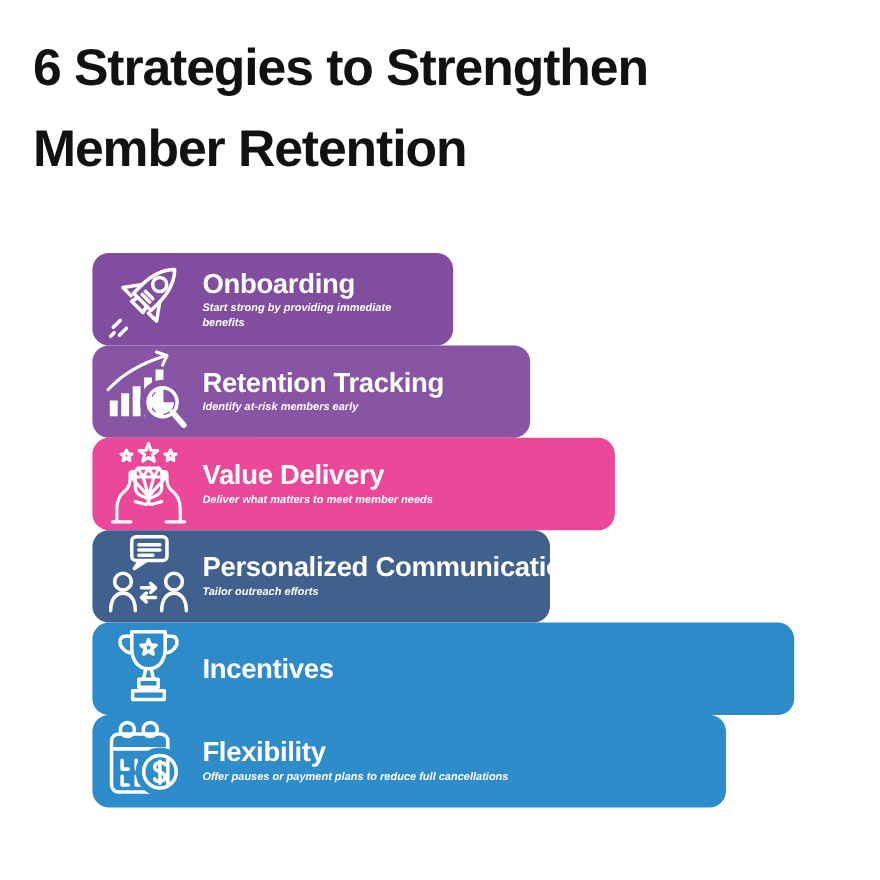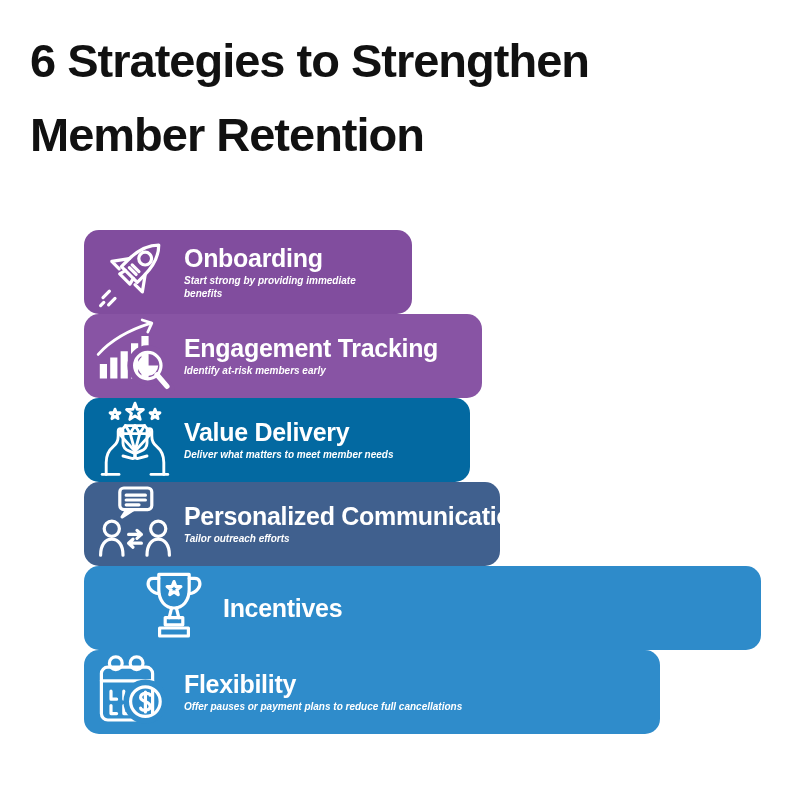--- a/index.html
+++ b/index.html
@@ -102,26 +102,26 @@
             <path d="M59 5 L71 9 L66 20" fill="none" stroke="#fff" stroke-width="3.5"></path>
             <circle cx="66" cy="62" r="21" fill="none" stroke="var(--rc)" stroke-width="9"></circle>
             <path d="M77 73 L93 91" fill="none" stroke="var(--rc)" stroke-width="13"></path>
             <circle cx="66" cy="62" r="16.5" fill="none" stroke="#fff" stroke-width="4"></circle>
             <path d="M66 49 A13 13 0 1 0 79 62 L66 62 Z" fill="#fff" stroke="none"></path>
             <path d="M77.5 73.5 L90 88" fill="none" stroke="#fff" stroke-width="6.5"></path>
           </g>
         </svg>
       </div>
       <div class="texts">
-        <div class="row-title">Engagement Tracking</div>
+        <div class="row-title">Retention Tracking</div>
         <div class="row-sub">Identify at-risk members early</div>
       </div>
     </div>
 
-    <div class="row" style="width: 386px; background: #0369a1; --rc: #3F5E8C;">
+    <div class="row" style="width: 475px; background: #ec4899; --rc: #3F5E8C;">
       <div class="icon-wrap">
         <svg class="icon" viewBox="0 0 100 100" aria-hidden="true">
           <g fill="none" stroke="#fff" stroke-width="3.6" stroke-linecap="round" stroke-linejoin="round">
             <path d="M50 4 L52.7 11.6 L60.5 11.9 L54.4 16.7 L56.5 24.2 L50 19.9 L43.5 24.2 L45.6 16.7 L39.5 11.9 L47.3 11.6 Z"></path>
             <path transform="translate(25 18)" d="M0 -6.5 L1.6 -2.2 L6.2 -2 L2.6 0.8 L3.8 5.3 L0 2.7 L-3.8 5.3 L-2.6 0.8 L-6.2 -2 L-1.6 -2.2 Z"></path>
             <path transform="translate(75 18)" d="M0 -6.5 L1.6 -2.2 L6.2 -2 L2.6 0.8 L3.8 5.3 L0 2.7 L-3.8 5.3 L-2.6 0.8 L-6.2 -2 L-1.6 -2.2 Z"></path>
             <path d="M38 32 H62 L70 42 L50 64 L30 42 Z"></path>
             <path d="M30 42 H70 M38 32 L44 42 L50 32 L56 42 L62 32 M44 42 L50 64 L56 42"></path>
             <path d="M14 93 L14 78 C14 69 17 63 23 58 C27 55 29 50 29 45 L29 39 C29 35 35 35 35 39 L35 54 C35 59 38 62 43 64 L48 66 C52 68 50 74 46 73 L35 70"></path>
             <path d="M9 93 H30"></path>
@@ -153,21 +153,21 @@
             <path d="M58 74 H42 M42 74 L47.5 69 M42 74 L47.5 79"></path>
           </g>
         </svg>
       </div>
       <div class="texts">
         <div class="row-title">Personalized Communication</div>
         <div class="row-sub">Tailor outreach efforts</div>
       </div>
     </div>
 
-    <div class="row" style="width: 638px; background: rgb(46, 139, 202); padding-left: 39px; --rc: #2E8BCA;">
+    <div class="row" style="width: 638px; background: rgb(46, 139, 202); --rc: #2E8BCA;">
       <div class="icon-wrap">
         <svg class="icon" viewBox="0 0 100 100" aria-hidden="true">
           <g fill="none" stroke="#fff" stroke-width="4" stroke-linecap="round" stroke-linejoin="round">
             <path d="M31 8 H69 V27 C69 41 61 50 50 50 C39 50 31 41 31 27 Z"></path>
             <path d="M31 13 H24 C17 13 16 21 20 26 C23 30 27 32 31 32"></path>
             <path d="M69 13 H76 C83 13 84 21 80 26 C77 30 73 32 69 32"></path>
             <path d="M50 17 L52.2 22.9 L58.6 23.2 L53.6 27.2 L55.3 33.3 L50 29.8 L44.7 33.3 L46.4 27.2 L41.4 23.2 L47.8 22.9 Z"></path>
             <path d="M47 50 L44 62 M53 50 L56 62"></path>
             <rect x="39" y="62" width="22" height="9"></rect>
             <rect x="32" y="75" width="36" height="10"></rect>

